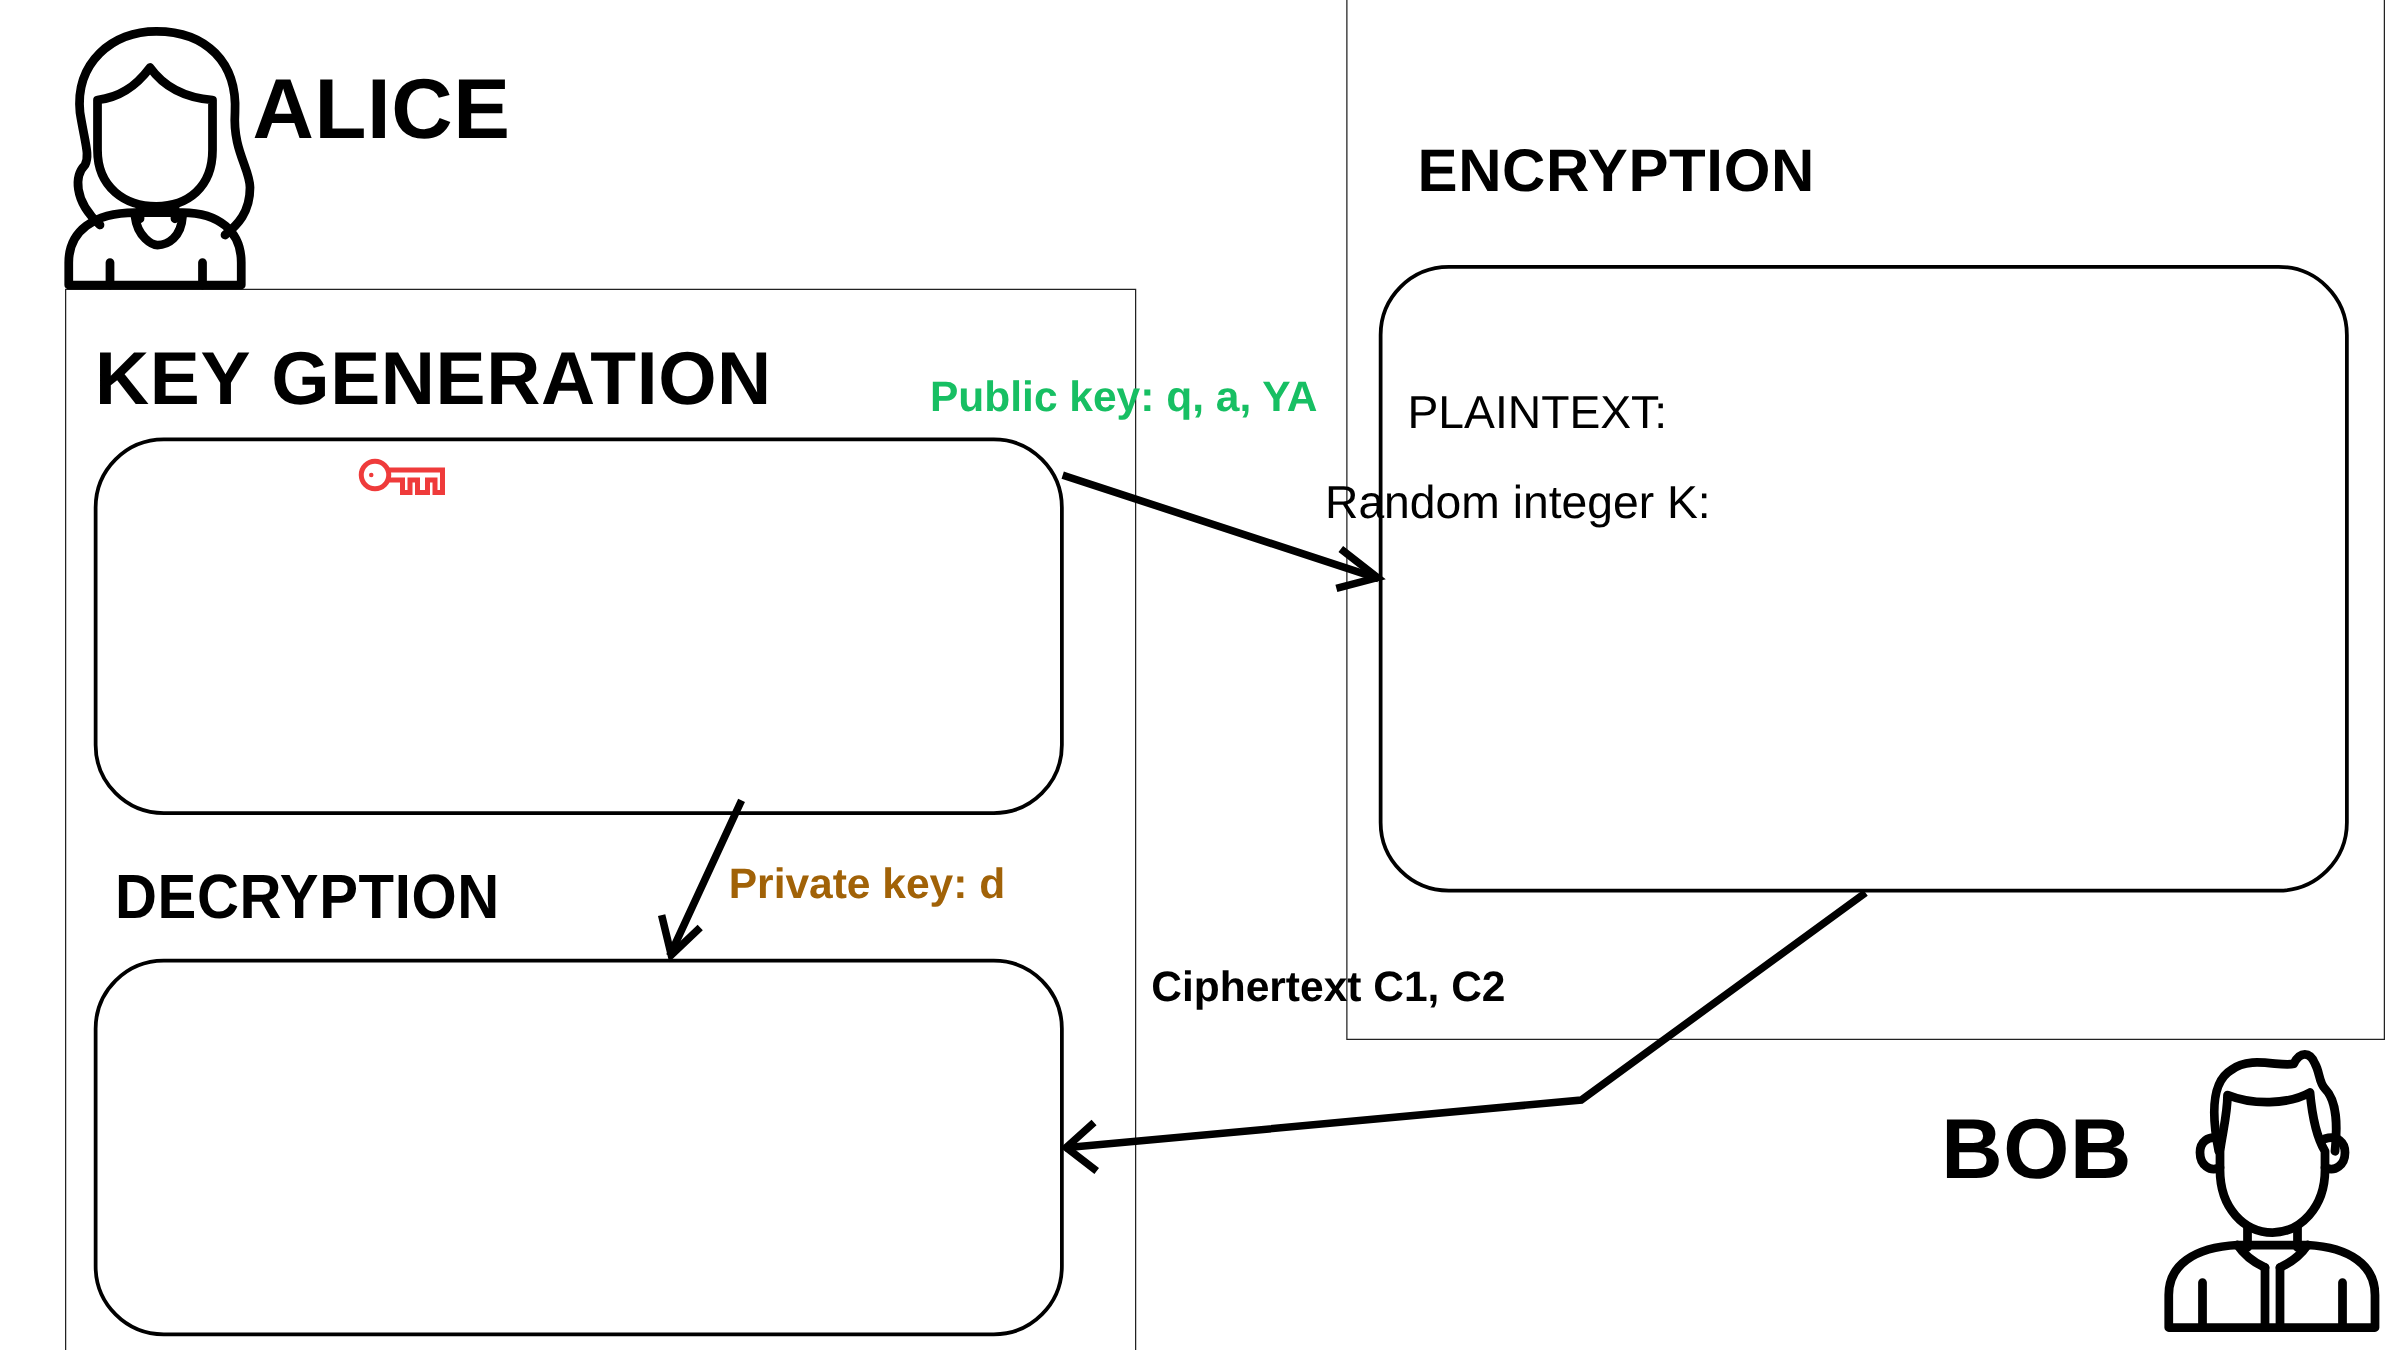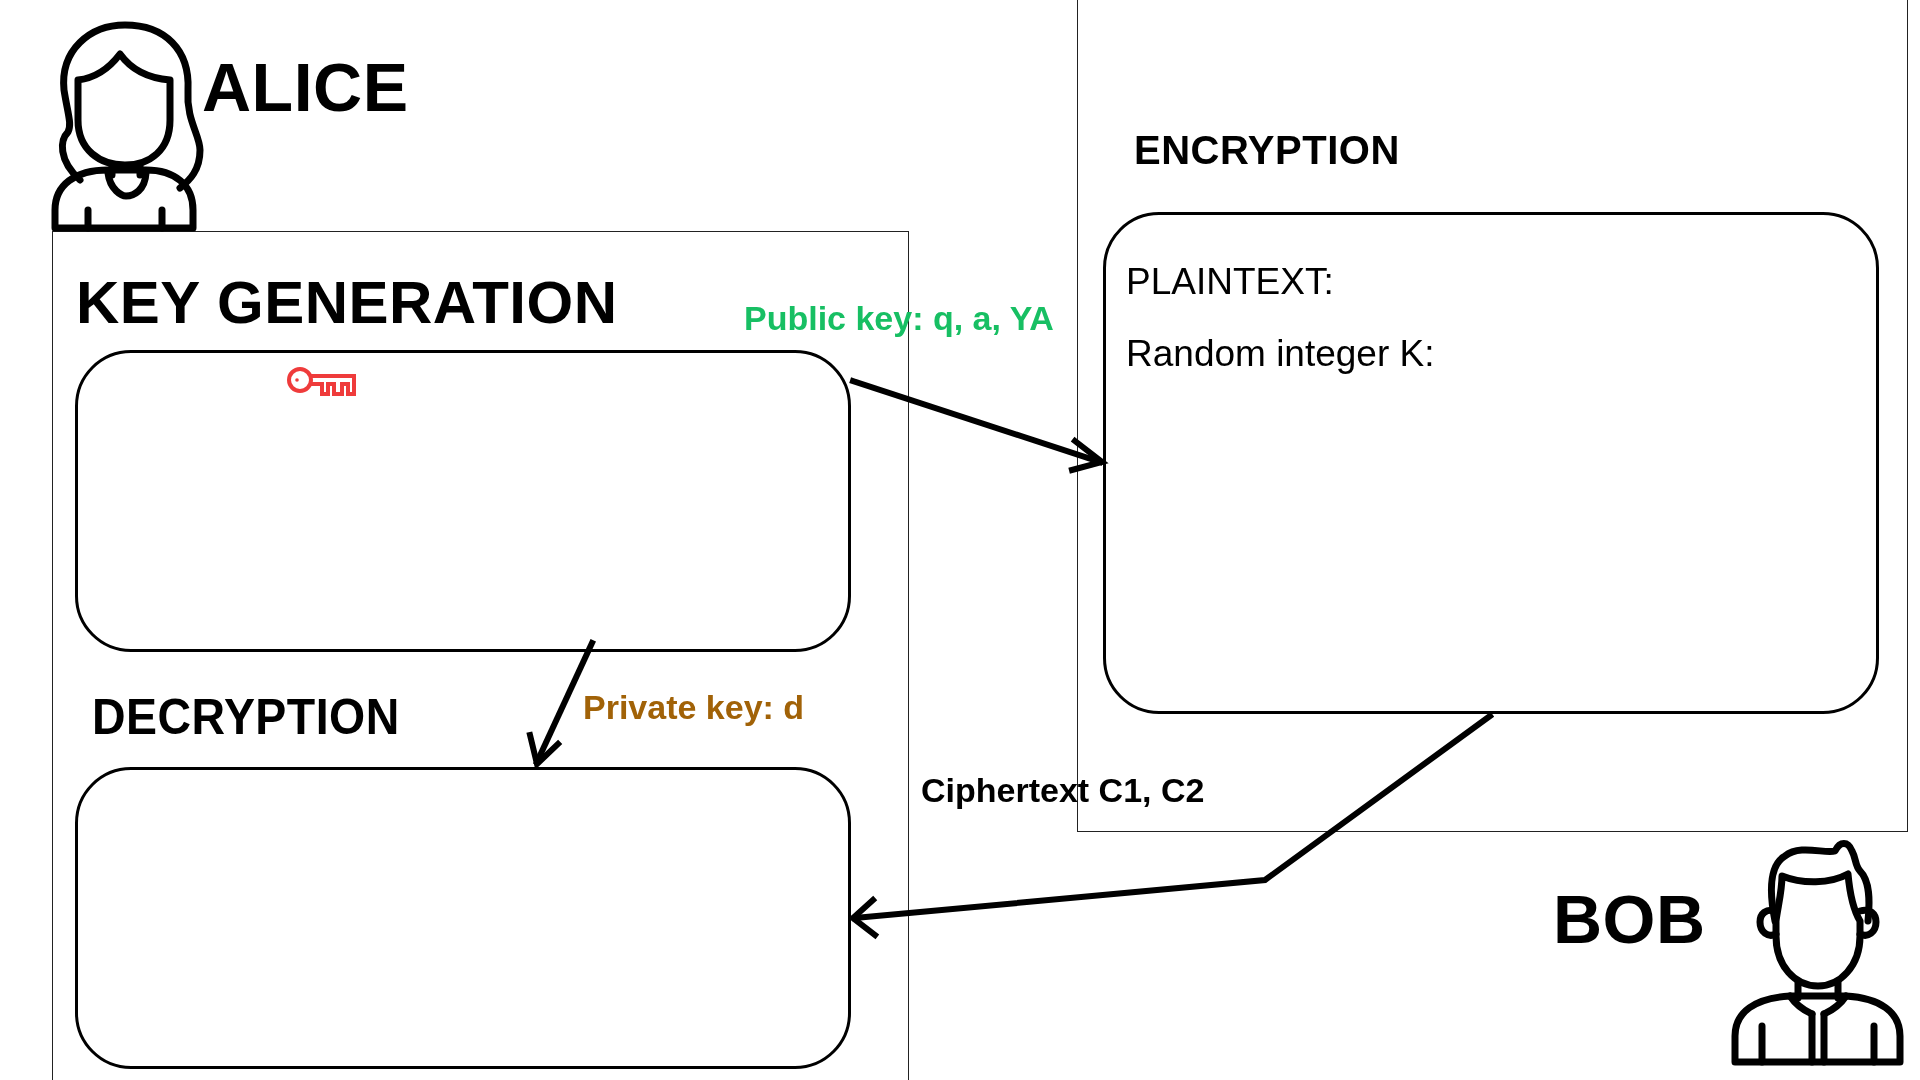--- a/index.html
+++ b/index.html
@@ -3,21 +3,21 @@
 <meta charset="utf-8">
 <style>
   html, body { margin:0; padding:0; background:#ffffff; }
   body { width:1920px; height:1080px; position:relative; overflow:hidden;
          font-family:"Liberation Sans", "DejaVu Sans", sans-serif; color:#000; }
   .abs { position:absolute; }
   .outer-box { position:absolute; border:1.5px solid #222; box-sizing:border-box; background:transparent; }
   .rbox { position:absolute; border:3px solid #000; box-sizing:border-box; border-radius:56px; background:#fff; }
   .title { position:absolute; font-weight:bold; white-space:nowrap; letter-spacing:0.5px; }
   .label { position:absolute; font-weight:bold; white-space:nowrap; }
-  .body-text { position:absolute; white-space:nowrap; font-size:37px; }
+  .body-text { position:absolute; white-space:nowrap; font-size:37px;margin-top:48px; }
   svg.overlay { position:absolute; left:0; top:0; width:1920px; height:1080px; pointer-events:none; }
 </style>
 </head>
 <body>
 
 <div class="outer-box" style="left:52px; top:231px; width:857px; height:860px;"></div>
 
 <div class="outer-box" style="left:1077px; top:-2px; width:831px; height:834px;"></div>
 
 <div class="abs" style="left:50px; top:20px; width:160px; height:212px;">
@@ -43,24 +43,24 @@
   <svg width="72" height="34" viewBox="0 0 72 34" fill="none" stroke="#ef3b3b" stroke-width="4" stroke-linejoin="miter">
     <circle cx="14" cy="16" r="11"></circle>
     <circle cx="11" cy="16" r="1.8" fill="#ef3b3b" stroke="none"></circle>
     <path d="M25 12 L68 12 L68 30 L62 30 L62 20 L56 20 L56 30 L48 30 L48 20 L42 20 L42 30 L36 30 L36 20 L25 20"></path>
   </svg>
 </div>
 
 <div class="title" style="left:92px; top:687px; font-size:50px; line-height:60px; transform:scaleX(0.93); transform-origin:left;">DECRYPTION</div>
 <div class="rbox" style="left:75px; top:767px; width:776px; height:302px;"></div>
 
-<div class="title" style="left:1134px; top:120px; font-size:40px; line-height:60px;">ENCRYPTION</div>
+<div class="title" style="left:1134px; top:108px; font-size:48px; line-height:60px;">ENCRYPTION</div>
 <div class="rbox" style="left:1103px; top:212px; width:776px; height:502px;"></div>
 <div class="body-text" style="left:1126px; top:260px; line-height:44px;">PLAINTEXT:</div>
-<div class="body-text" style="left:1126px; top:332px; line-height:44px;">Random integer K:</div>
+<div class="body-text" style="left:1060px; top:332px; line-height:44px;">Random integer K:</div>
 
 <div class="title" style="left:1553px; top:880px; font-size:68px; line-height:78px;">BOB</div>
 <div class="abs" style="left:1730px; top:836px; width:180px; height:234px;">
   <svg width="180" height="234" viewBox="0 0 180 234" fill="none" stroke="#000" stroke-width="7" stroke-linejoin="round" stroke-linecap="round">
 
     <path d="M45 85 C40 60 38 30 55 20 C70 8 95 18 105 15 C110 5 118 5 122 15 C126 22 125 30 130 35 C140 45 140 65 138 85"></path>
 
     <path d="M52 40 C72 48 100 48 118 38 C120 60 124 75 130 85 L130 100 C130 130 110 150 88 150 C65 150 46 130 46 100 L46 85 C48 70 52 55 52 40 Z"></path>
 
     <path d="M46 75 C36 72 30 78 30 86 C30 96 38 102 46 98"></path>

